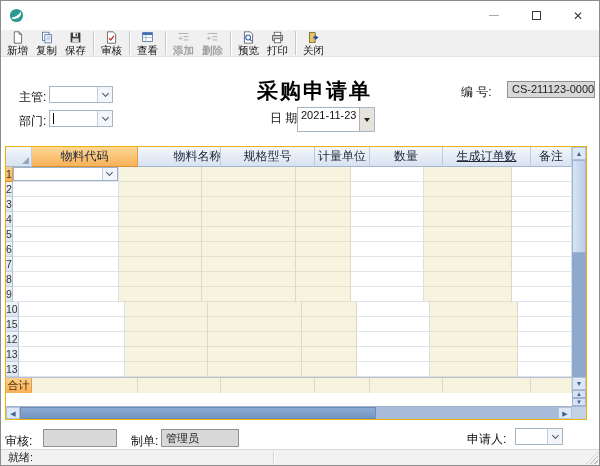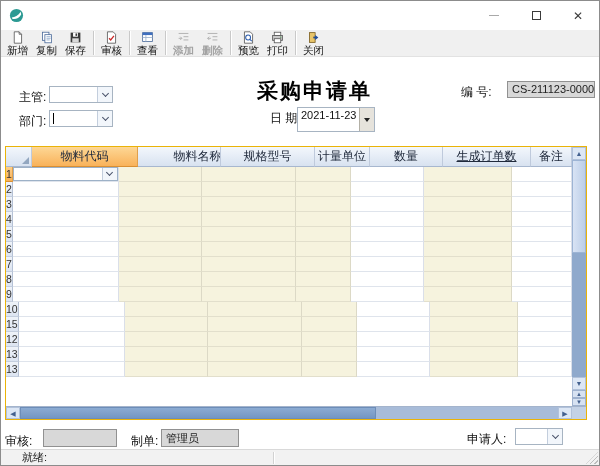--- a/index.html
+++ b/index.html
@@ -103,21 +103,21 @@
     border:1px solid #6d8db8; }
   .h-track { flex:1; background:#a8bcd9; }
   .hsb-btn { width:14px; flex:none; background:#dde7f5; border:1px solid #b2c2da;
     display:flex; align-items:center; justify-content:center; font-size:7px; color:#44618f; line-height:1; }
   .sb-corner { width:14px; flex:none; background:#c4d2e6; }
 
   
   
   .statusbar { position:absolute; left:0; right:0; bottom:0; height:16px; background:#f2f2f2;
     border-top:1px solid #d9d9d9; display:flex; align-items:center; font-size:11px; color:#222; }
-  .status-text { padding-left:21px; }
+  .status-text { padding-left:7px; }
   .status-sep { position:absolute; left:272px; top:2px; bottom:1px; width:1px;
     background:#d2d2d2; box-shadow:1px 0 0 #fff; }
   .grip { position:absolute; right:1px; bottom:1px; width:12px; height:12px;
     background:repeating-linear-gradient(-45deg, transparent, transparent 2px, #bdbdbd 2px, #bdbdbd 3px);
     clip-path:polygon(100% 0, 100% 100%, 0 100%); }
 </style>
 </head>
 <body>
 
 <div class="window">
@@ -413,20 +413,30 @@
                 <div class="cell rownum">13</div>
                 <div class="cell w0"></div>
                 <div class="cell w1 cream"></div>
                 <div class="cell w2 cream"></div>
                 <div class="cell w3 cream"></div>
                 <div class="cell w4"></div>
                 <div class="cell w5 cream"></div>
                 <div class="cell w6"></div>
               </div>
             </div>
+          <div class="total-row">
+            <div class="tlab">合计</div>
+            <div class="tcell w0"></div>
+            <div class="tcell w1"></div>
+            <div class="tcell w2"></div>
+            <div class="tcell w3"></div>
+            <div class="tcell w4"></div>
+            <div class="tcell w5"></div>
+            <div class="tcell w6"></div>
+          </div>
         </div>
         <div class="vscroll-col">
           <div class="sb-btn">▲</div>
           <div class="v-thumb"></div>
           <div class="v-track"></div>
           <div class="sb-btn">▼</div>
           <div class="mini-btn">▲</div>
           <div class="mini-btn">▼</div>
         </div>
       </div>

